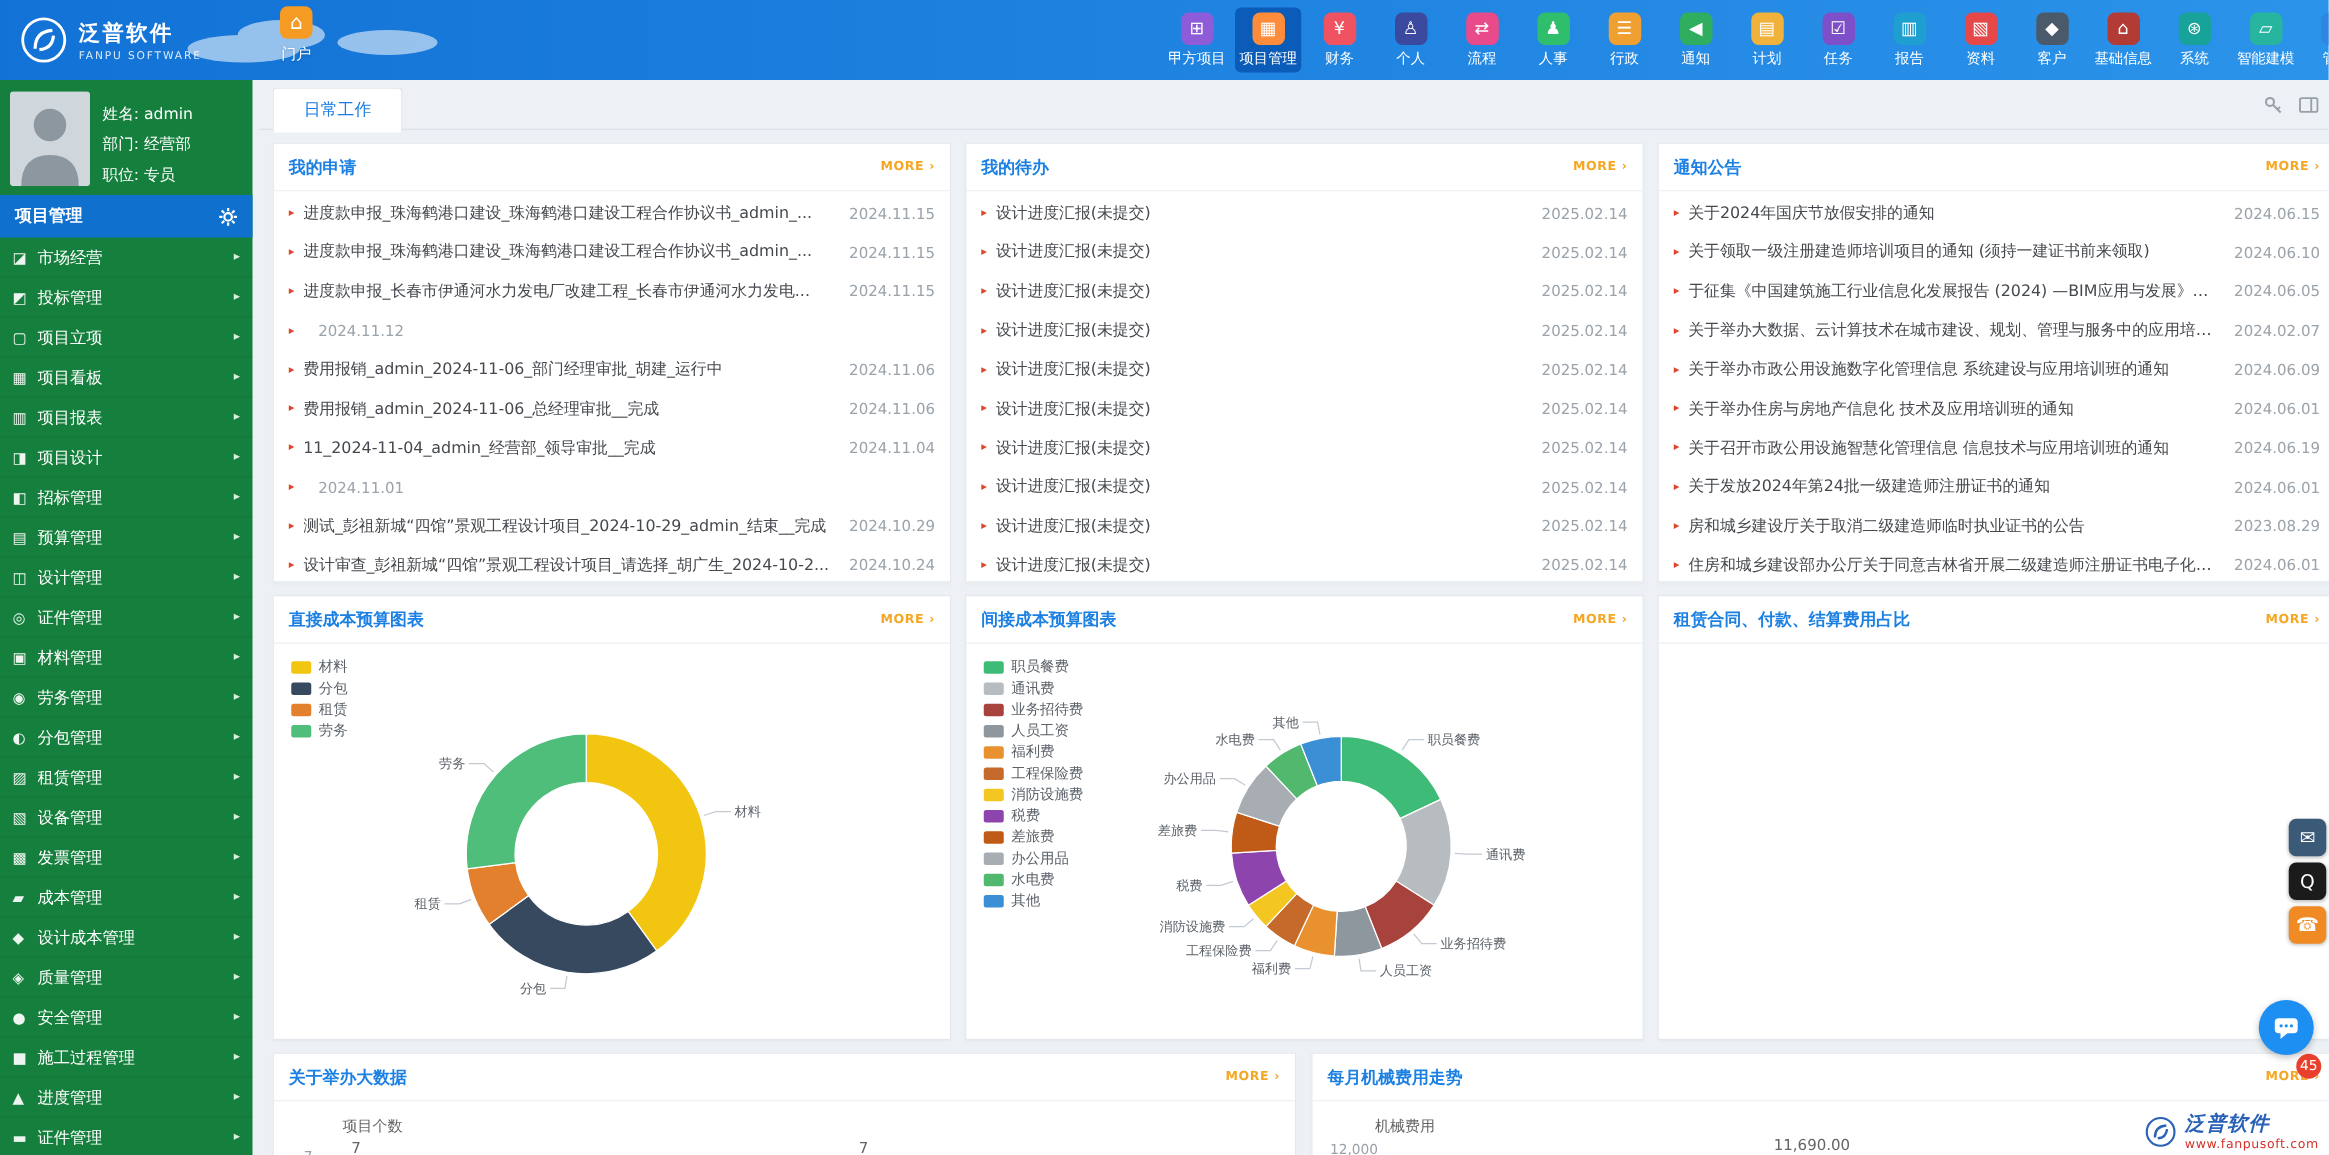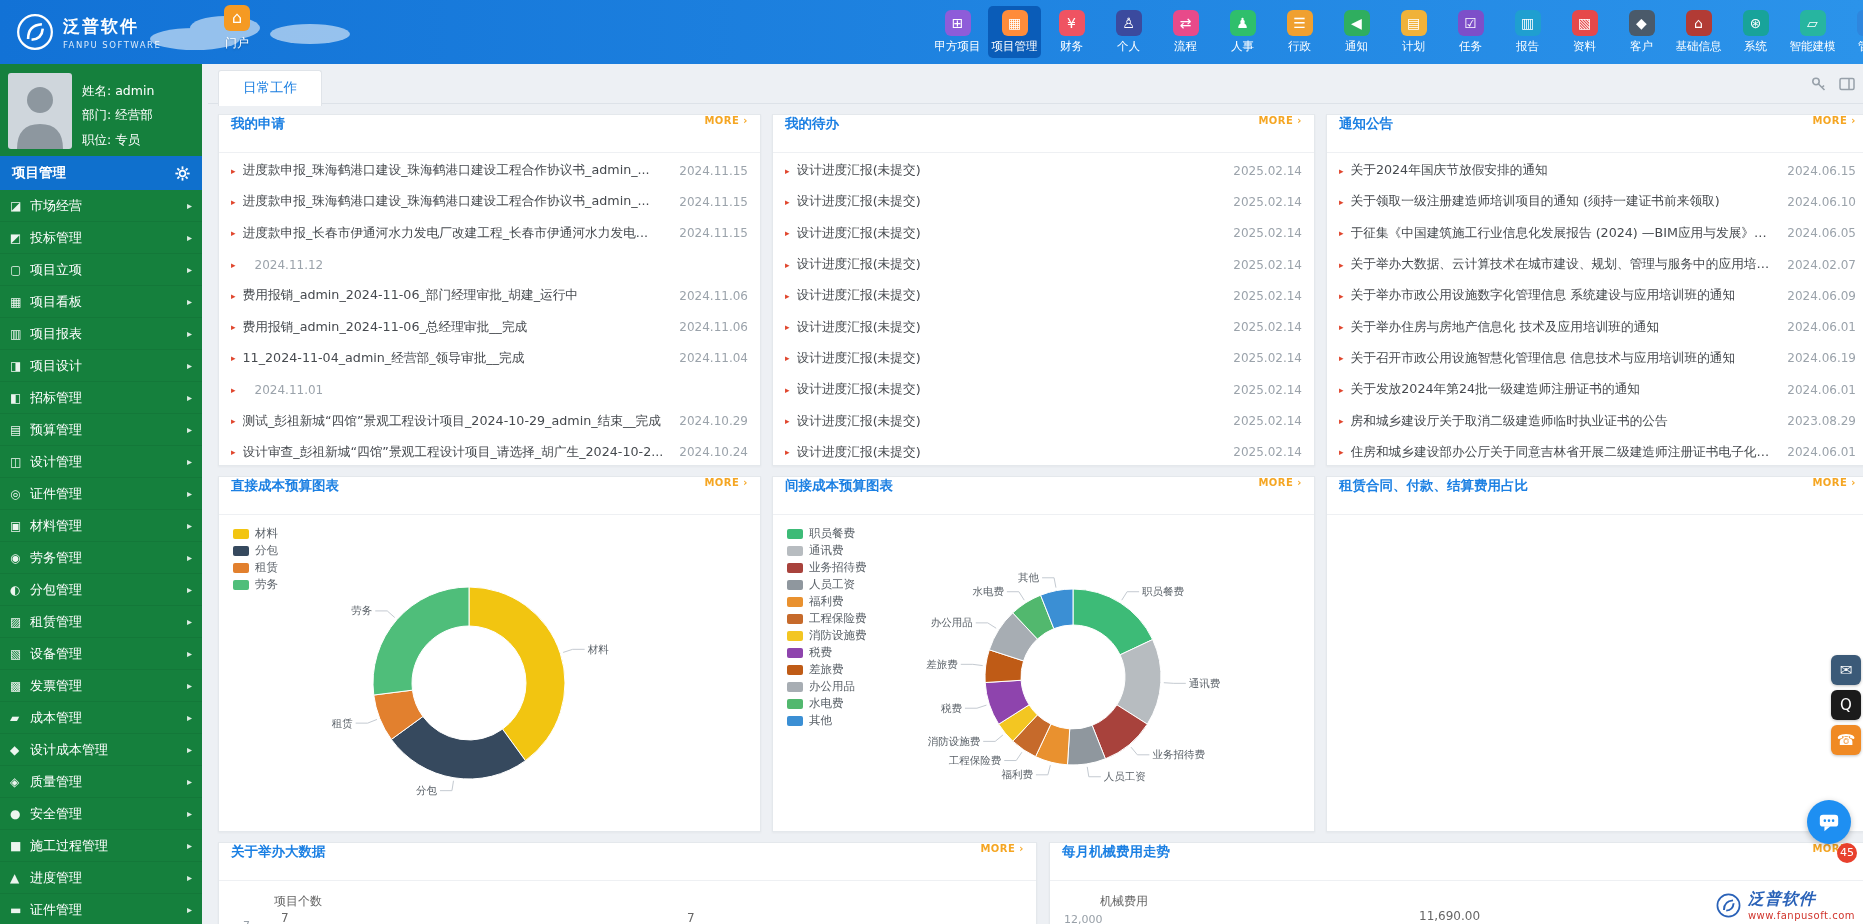--- a/index.html
+++ b/index.html
@@ -40,21 +40,21 @@
   .mi-arrow { font-size:10px; opacity:.85; }
 
   
   .content { position:absolute; left:192px; top:64px; right:0; bottom:0; overflow:hidden;margin-left:16px; }
   .tabstrip { position:absolute; left:0; top:0; right:0; height:40px; background:#edf0f4; border-bottom:1px solid #dde2e8; }
   .tab-active { position:absolute; left:10px; top:6px; background:#fff; border:1px solid #e0e4e9; border-bottom:none; border-radius:3px 3px 0 0; padding:8px 24px 9px; color:#1a7ee0; font-size:13.5px; cursor:pointer; }
   .strip-icons { position:absolute; right:8px; top:12px; display:flex; gap:12px; }
   .strip-icons span { cursor:pointer; display:flex; }
 
   .panel { position:absolute; background:#fff; border:1px solid #e4e8ec; box-shadow:0 1px 2px rgba(0,0,0,.04); }
-  .phead { height:38px; display:flex; padding:0 12px; border-bottom:1px solid #eef0f3; }
+  .phead { height:38px; display:flex; align-items:center; padding:0 12px; border-bottom:1px solid #eef0f3; }
   .ptitle { color:#1c80e3; font-size:13.5px; font-weight:600; }
   .pmore { margin-left:auto; color:#f5a623; font-size:10px; font-weight:bold; letter-spacing:.5px; cursor:pointer; }
   .plist { padding:2px 12px 0; }
   .lrow { height:31.3px; display:flex; align-items:center; cursor:pointer; }
   .bullet { color:#e0452c; font-size:9px; margin-right:7px; flex:none; }
   .ltext { flex:1; white-space:nowrap; overflow:hidden; text-overflow:ellipsis; color:#45494e; font-size:12.7px; }
   .ldate { margin-left:12px; flex:none; color:#9ba3ab; font-size:12px; }
 
   .pbody { position:relative; height:calc(100% - 38px); overflow:hidden; }
   .pbody > svg { position:absolute; left:0; top:0; }

